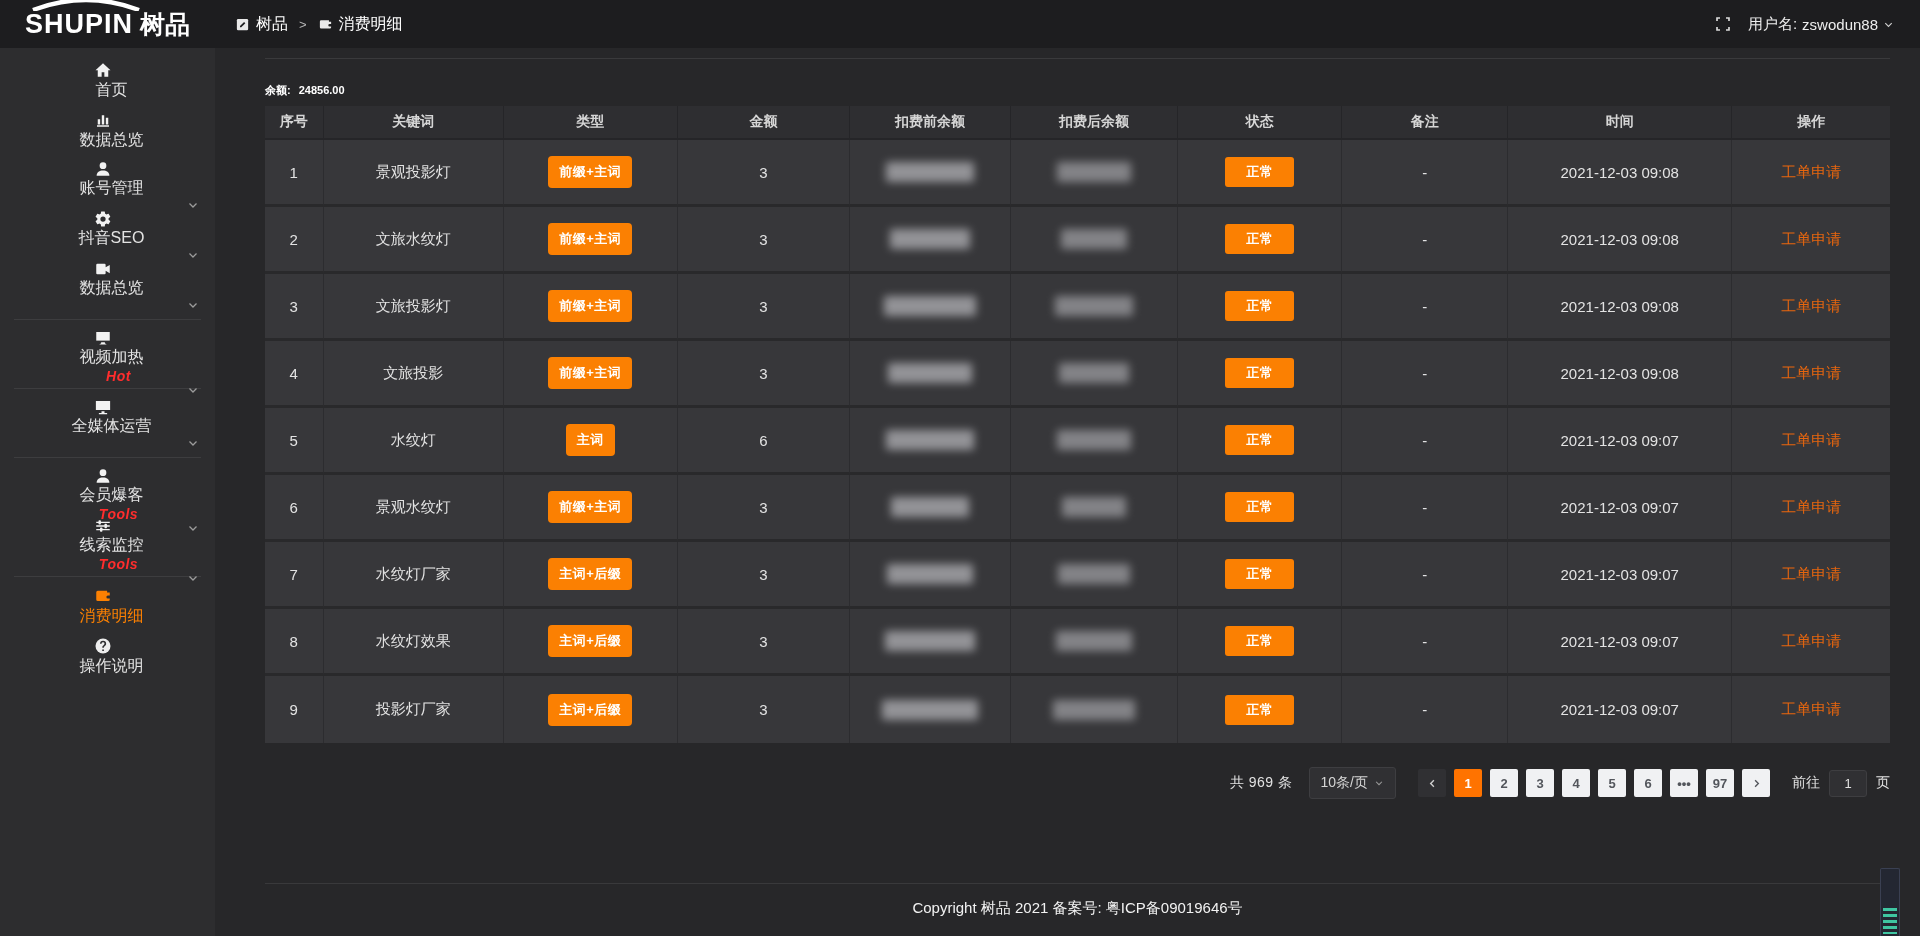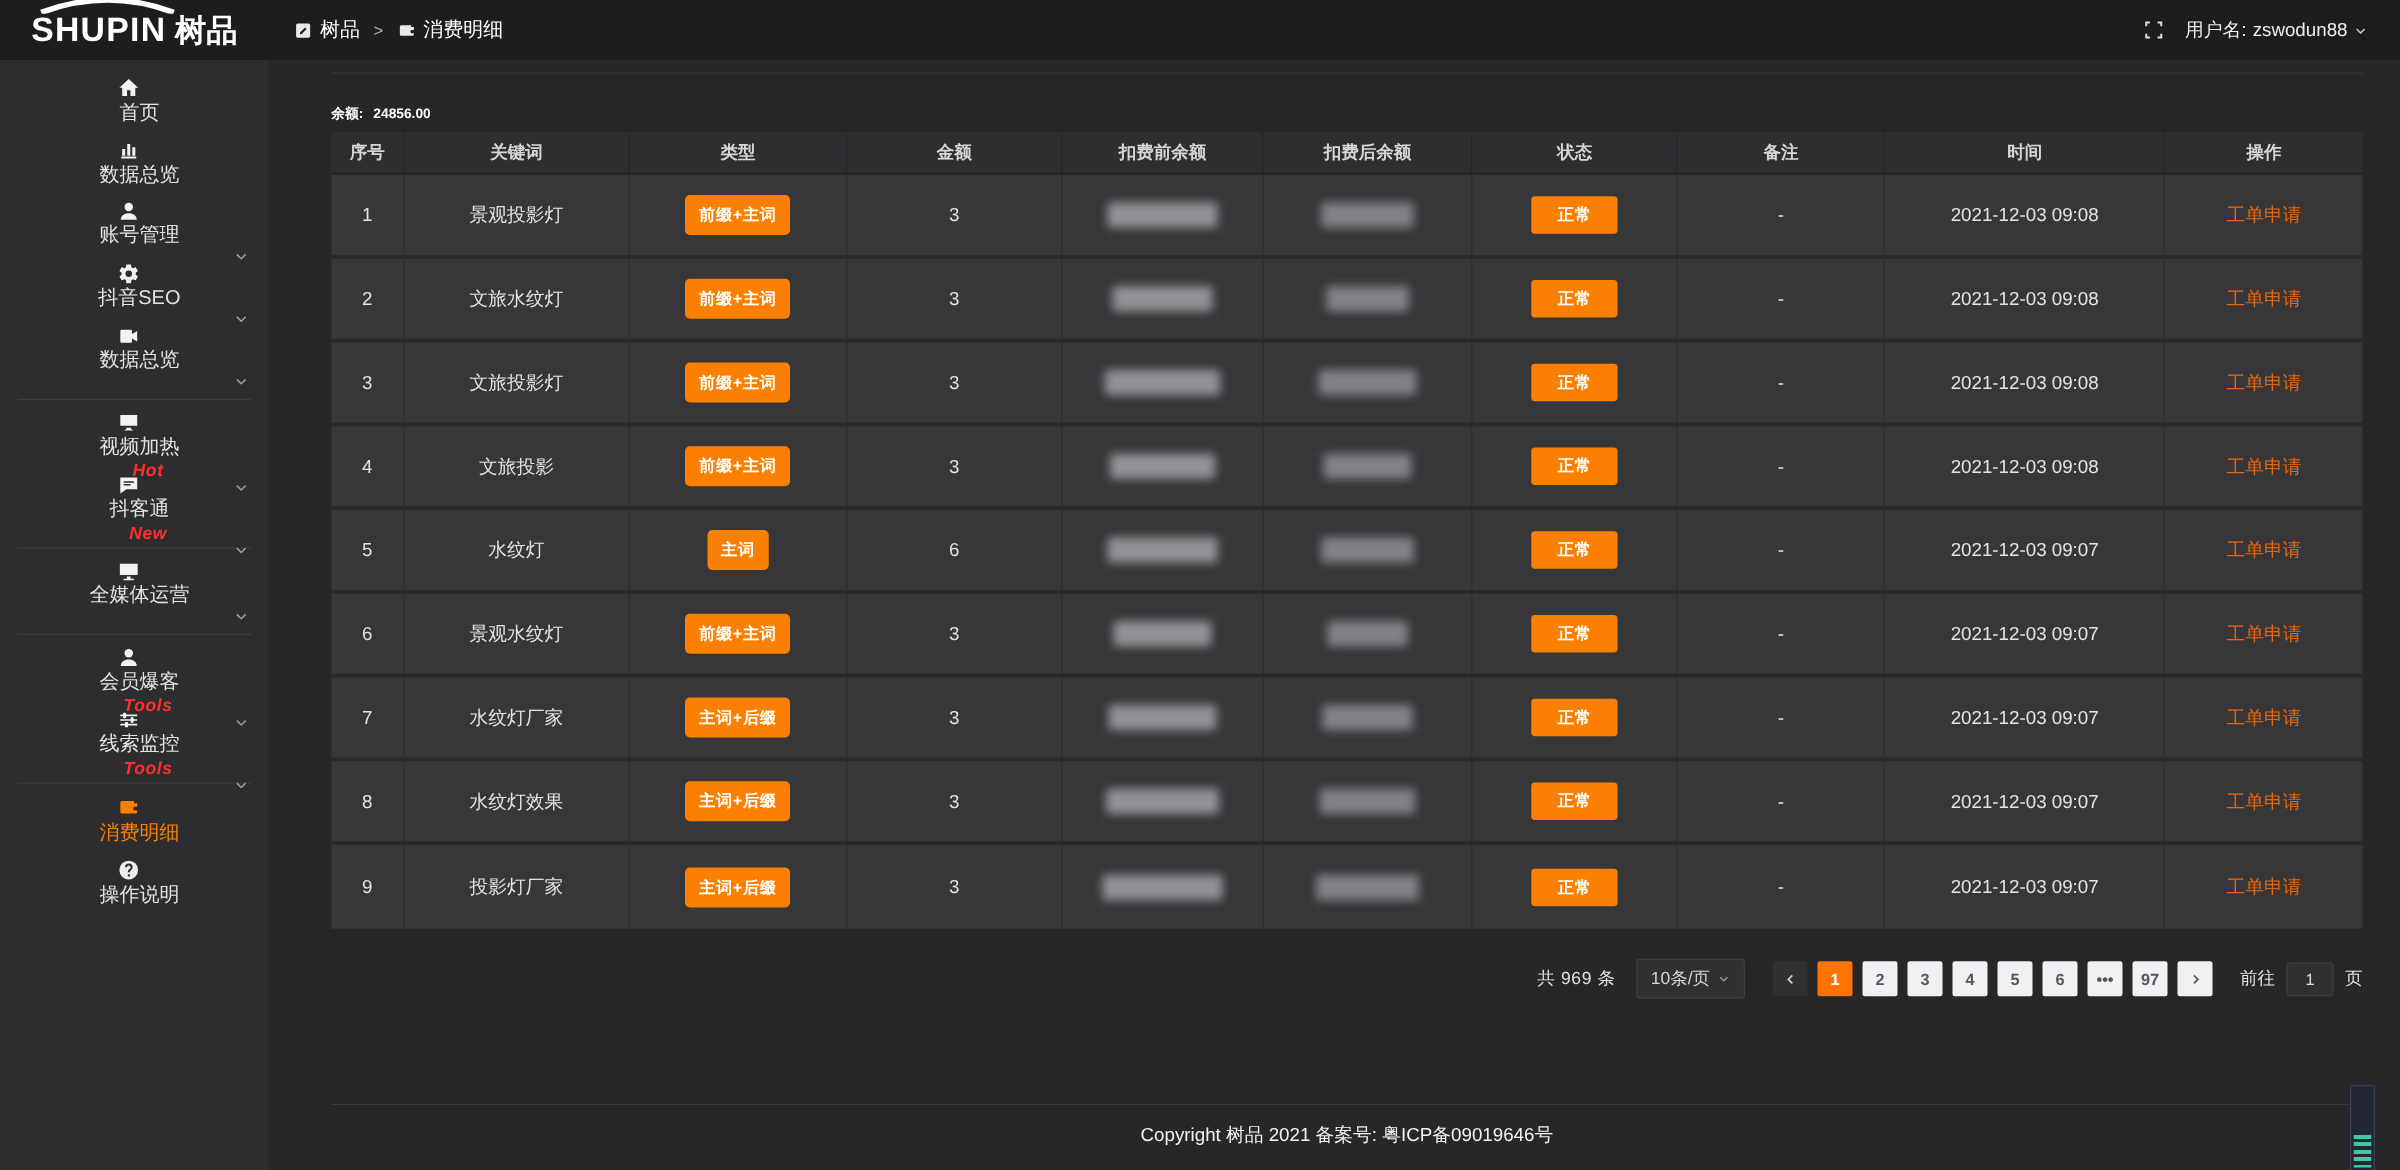--- a/index.html
+++ b/index.html
@@ -188,35 +188,20 @@
       <div class="menu-divider"></div>
       <div class="menu-item">
         <span class="mi-icon">
           <svg viewBox="0 0 24 24" fill="currentColor">
             <path d="M3 4h18v11.5H3z"></path>
             <path d="M9.5 17.5h5V19l2.5 1.5H7L9.5 19z"></path>
           </svg>
         </span>
         <span class="mi-label">视频加热</span>
         <span class="mi-badge" style="color:#ff2d2d">Hot</span>
-        <span class="chev">
-          <svg width="12" height="12" viewBox="0 0 24 24" fill="none" stroke="currentColor" stroke-width="2.5">
-            <path d="M5 9l7 7 7-7"></path>
-          </svg>
-        </span>
-      </div>
-      <div class="menu-item">
-        <span class="mi-icon">
-          <svg viewBox="0 0 24 24" fill="currentColor">
-            <path d="M3 4h18v12.5H9.5L3 21z"></path>
-            <path d="M6.5 8h11v1.6h-11zM6.5 11h7.5v1.6H6.5z" fill="#2d2d2f"></path>
-          </svg>
-        </span>
-        <span class="mi-label">抖客通</span>
-        <span class="mi-badge" style="color:#ff2d2d">New</span>
         <span class="chev">
           <svg width="12" height="12" viewBox="0 0 24 24" fill="none" stroke="currentColor" stroke-width="2.5">
             <path d="M5 9l7 7 7-7"></path>
           </svg>
         </span>
       </div>
       <div class="menu-divider"></div>
       <div class="menu-item">
         <span class="mi-icon">
           <svg viewBox="0 0 24 24" fill="currentColor">

